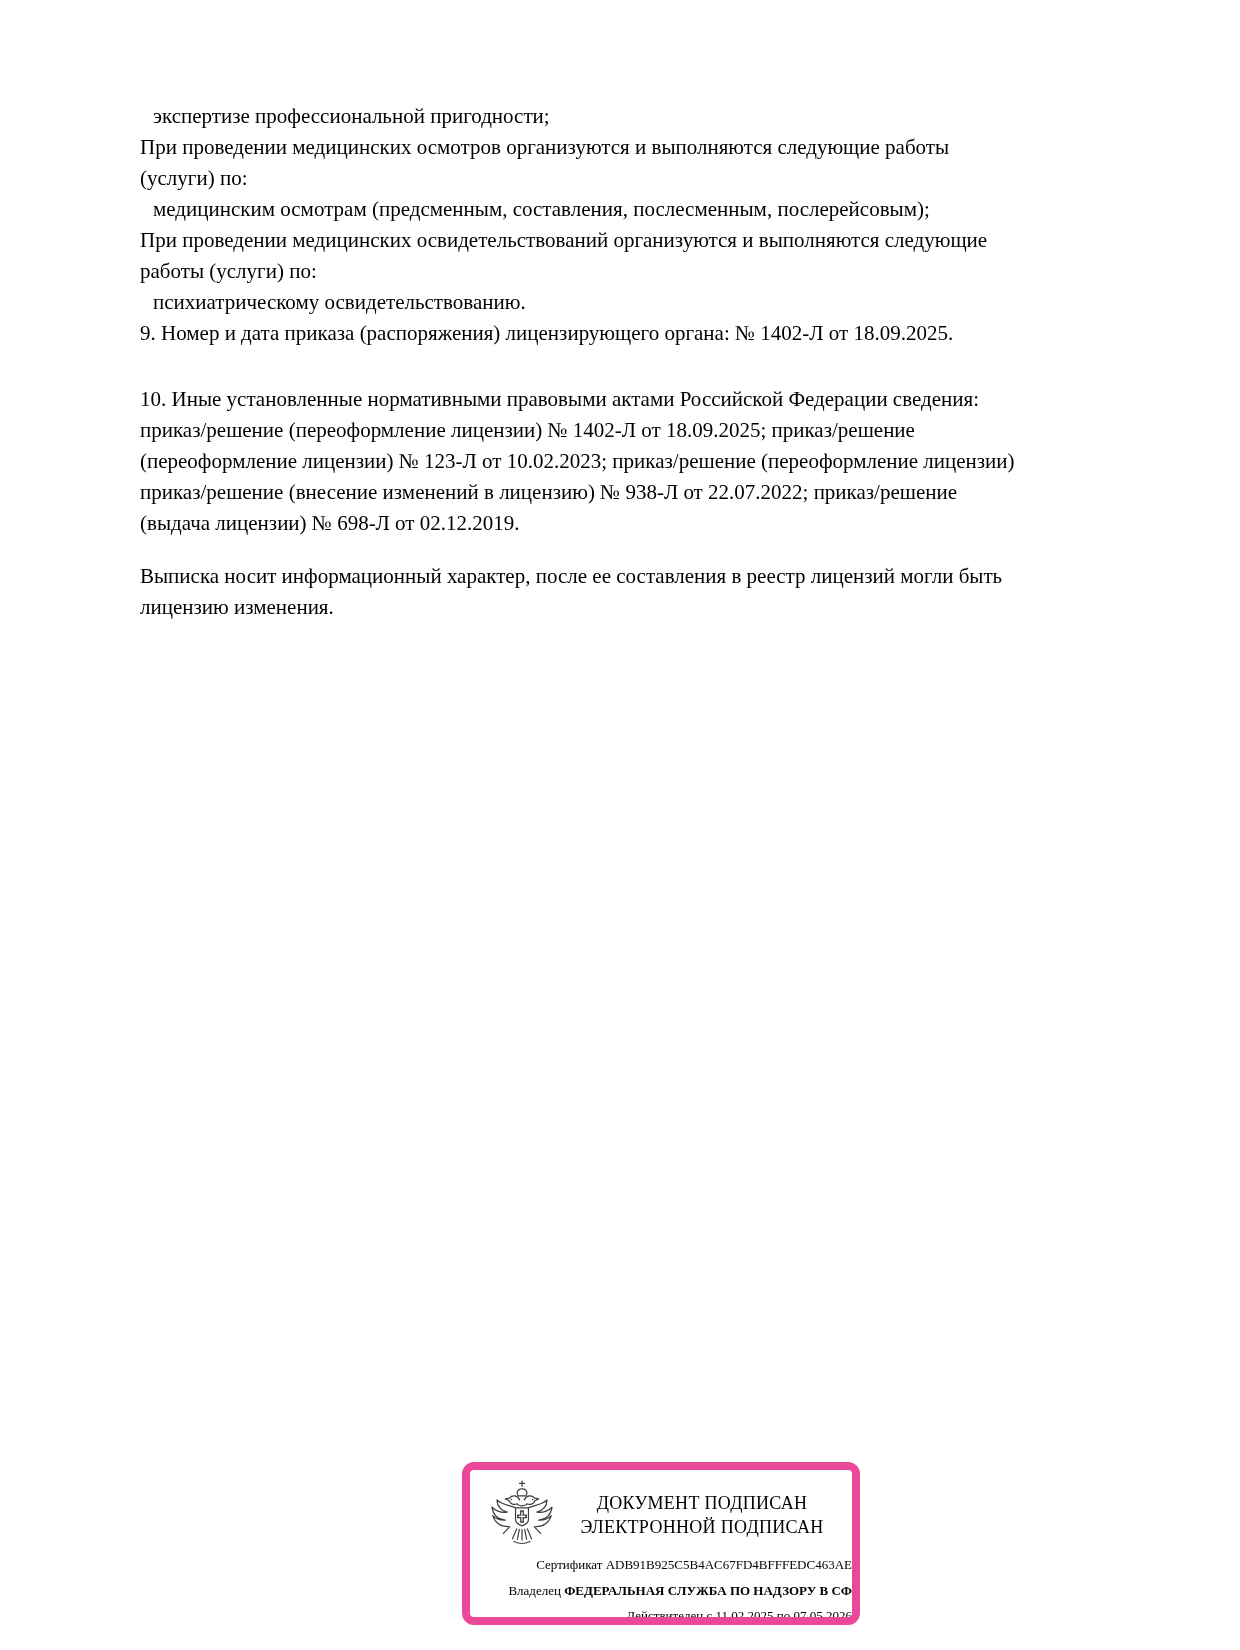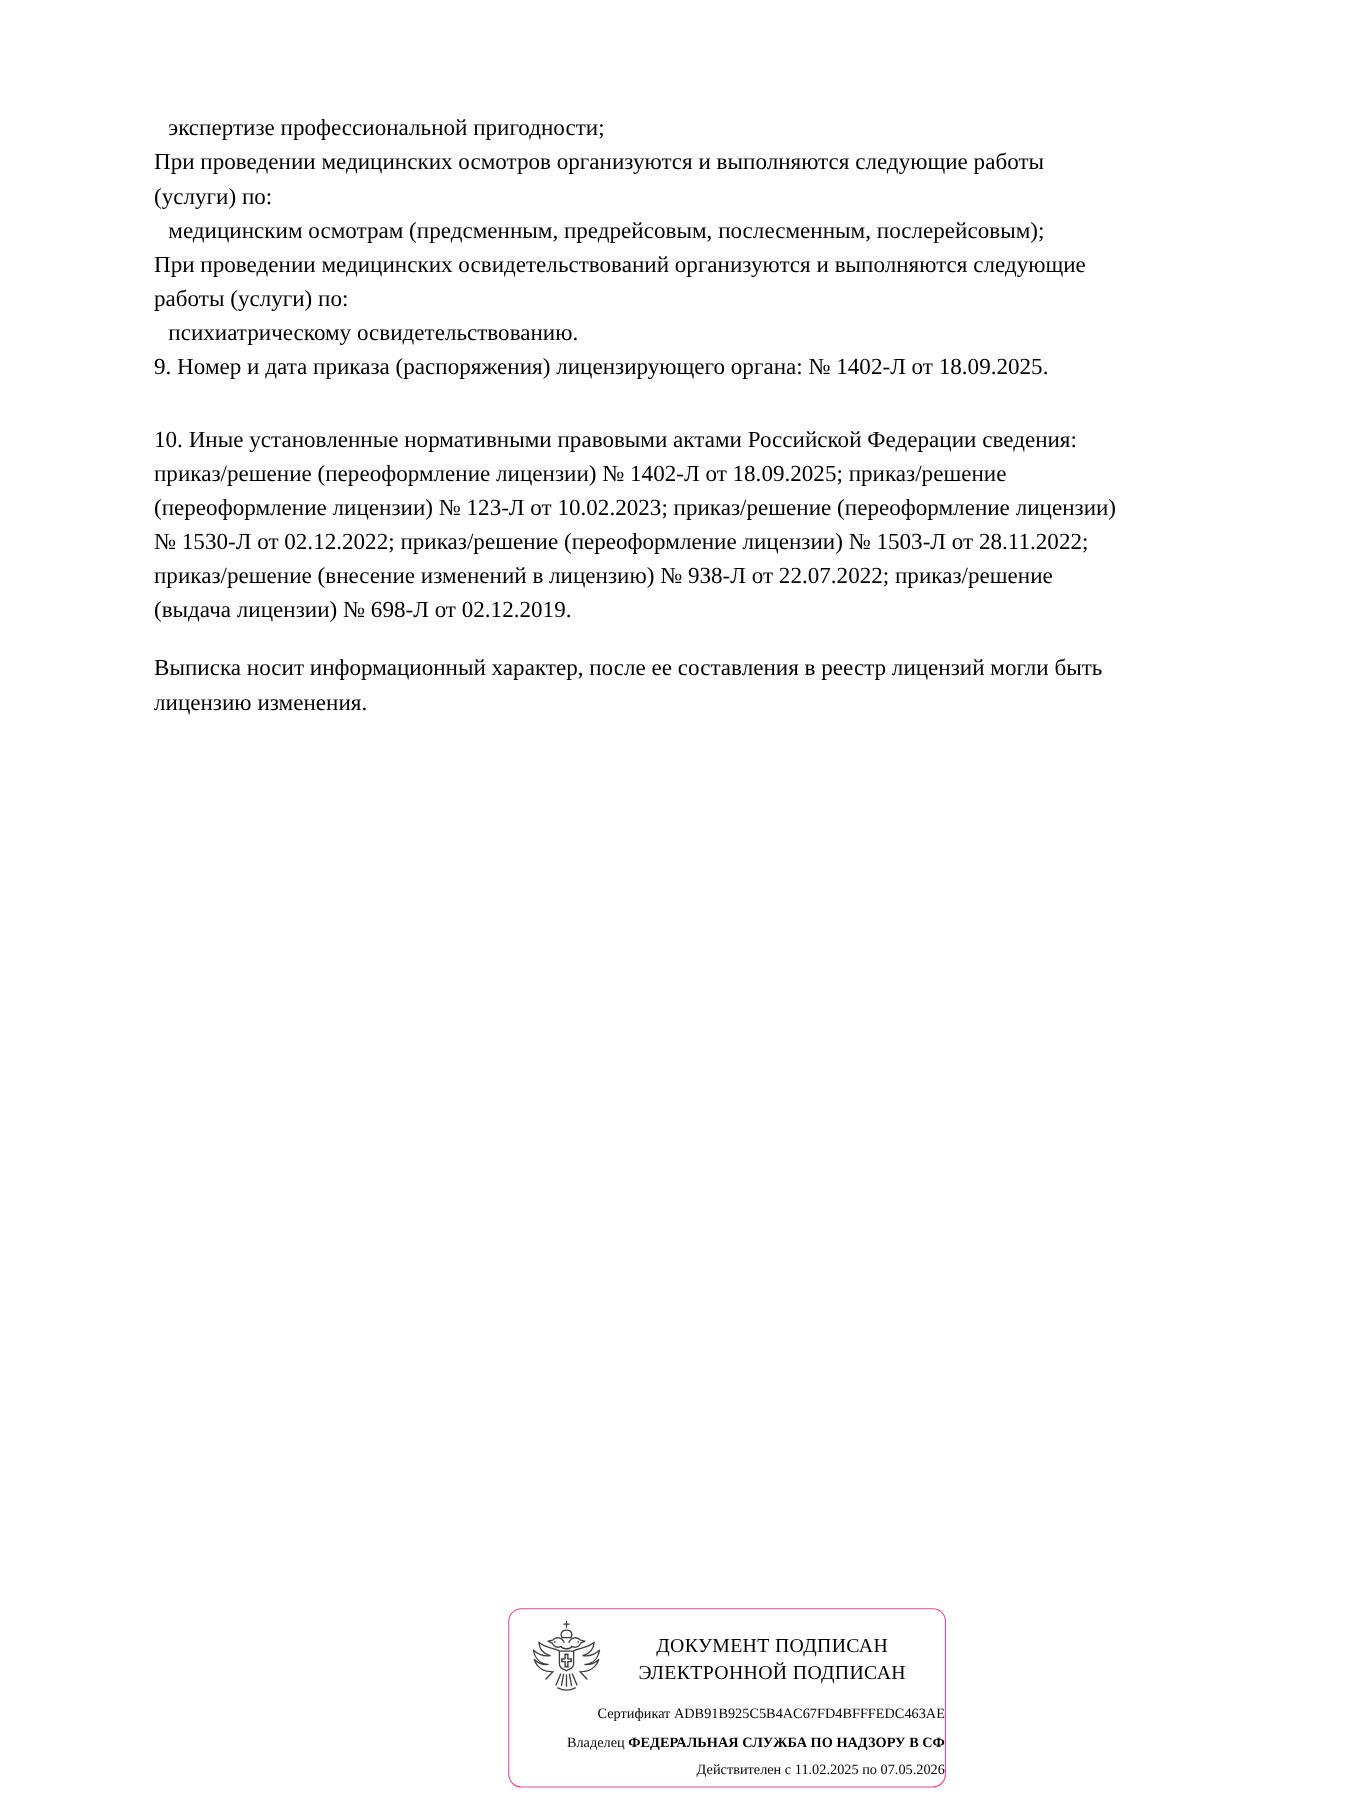--- a/index.html
+++ b/index.html
@@ -26,21 +26,21 @@
   .gap-item10 { margin-top: 35px; }
   .gap-note { margin-top: 22px; }
 
   .stamp {
     position: absolute;
     left: 462px;
     top: 1462px;
     width: 398px;
     height: 163px;
     box-sizing: border-box;
-    border: 1px solid #ec4899;
+    border: 8px solid #ec4899;
     border-radius: 12px;
     background: #ffffff;
     overflow: hidden;
   }
   .stamp-top {
     display: flex;
     align-items: flex-start;
     padding: 9px 8px 0 14px;
   }
   .emblem {
@@ -68,31 +68,30 @@
 </style>
 </head>
 <body>
 
 <div class="page">
 
   <div class="doc-text">
     <div class="ln ind">экспертизе профессиональной пригодности;</div>
     <div class="ln">При проведении медицинских осмотров организуются и выполняются следующие работы</div>
     <div class="ln">(услуги) по:</div>
-    <div class="ln ind">медицинским осмотрам (предсменным, предрейсовым, послесменным, послерейсовым);</div>
+    <div class="ln ind">медицинским осмотрам (предсменным, составления, послесменным, послерейсовым);</div>
     <div class="ln">При проведении медицинских освидетельствований организуются и выполняются следующие</div>
     <div class="ln">работы (услуги) по:</div>
     <div class="ln ind">психиатрическому освидетельствованию.</div>
 
     <div class="ln gap-item9">9. Номер и дата приказа (распоряжения) лицензирующего органа: № 1402-Л от 18.09.2025.</div>
 
     <div class="ln gap-item10">10. Иные установленные нормативными правовыми актами Российской Федерации сведения:</div>
     <div class="ln">приказ/решение (переоформление лицензии) № 1402-Л от 18.09.2025; приказ/решение</div>
     <div class="ln">(переоформление лицензии) № 123-Л от 10.02.2023; приказ/решение (переоформление лицензии)</div>
-    <div class="ln">№ 1530-Л от 02.12.2022; приказ/решение (переоформление лицензии) № 1503-Л от 28.11.2022;</div>
     <div class="ln">приказ/решение (внесение изменений в лицензию) № 938-Л от 22.07.2022; приказ/решение</div>
     <div class="ln">(выдача лицензии) № 698-Л от 02.12.2019.</div>
 
     <div class="ln gap-note">Выписка носит информационный характер, после ее составления в реестр лицензий могли быть</div>
     <div class="ln">лицензию изменения.</div>
   </div>
 
   <div class="stamp">
     <div class="stamp-top">
       <svg class="emblem" viewBox="0 0 100 104" aria-hidden="true">

